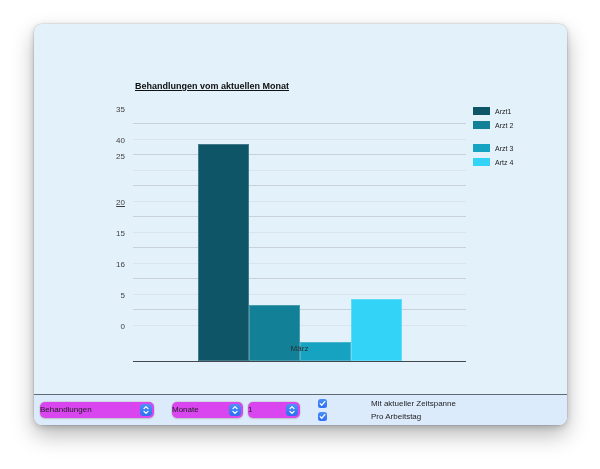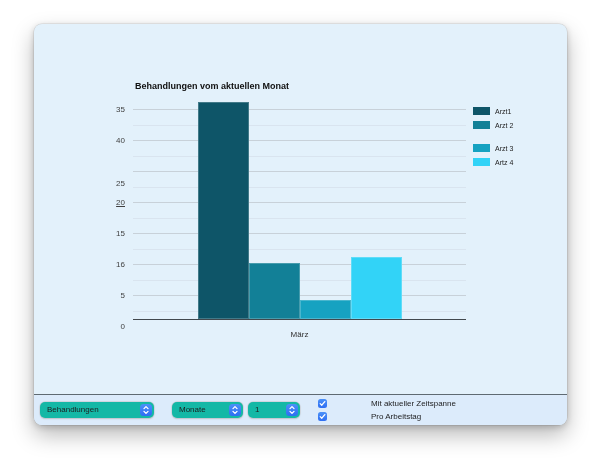--- a/index.html
+++ b/index.html
@@ -27,23 +27,23 @@
   .light.yellow{background:#febc2e;box-shadow:inset 0 0 0 .5px rgba(0,0,0,.12);}
   .light.green{background:#28c840;box-shadow:inset 0 0 0 .5px rgba(0,0,0,.12);}
   .win-title{
     position:absolute;left:0;right:0;top:0;height:18px;line-height:18px;
     text-align:center;font-size:9.5px;font-weight:bold;color:#3b3b3b;
   }
   
   .chart-area{position:absolute;left:0;top:19px;right:0;bottom:30px;background:#e3f1fb;}
   .chart-title{
     position:absolute;left:101px;top:38px;
-    font-size:9px;font-weight:bold;color:#111;
-  }
-  .plot{position:absolute;left:99px;top:66px;width:333px;height:210px;}
+    font-size:9px;font-weight:bold;color:#111;text-decoration:underline;
+  }
+  .plot{position:absolute;left:99px;top:80px;width:333px;height:238px;}
   .gridline{position:absolute;left:0;right:0;height:1px;}
   .gridline.major{background:#c8d1d9;}
   .gridline.minor{background:#d9e4ef;}
   .xaxis{position:absolute;left:0;right:0;bottom:-1px;height:1px;background:#42484d;}
   .bar{position:absolute;bottom:0;box-shadow:inset 0 0 0 1px rgba(255,255,255,.22);}
   .ylabel{
     position:absolute;width:22px;text-align:right;
     font-size:8px;color:#3f3f3f;transform:translateY(-4px);
   }
   .xlabel{
@@ -55,23 +55,23 @@
   .legend-item{display:flex;align-items:center;margin-bottom:6px;}
   .legend-item.gap{margin-top:15px;}
   .swatch{width:17px;height:8px;margin-right:5px;}
   .legend-label{font-size:7px;color:#222;}
   
   .bottombar{
     position:absolute;left:0;right:0;bottom:0;height:30px;
     background:#dcebfb;border-top:1px solid #5f6a72;
   }
   .popup{
-    position:absolute;top:7px;height:16px;background:#14b8a6;
+    position:absolute;top:7px;height:16px;background:#d946ef;
     border-radius:5px;box-shadow:0 0 0 .5px #c9c9cc, 0 .5px 1.5px rgba(0,0,0,.18);
-    font-size:8px;color:#1d1d1f;line-height:16px;padding-left:7px;box-sizing:border-box;
+    font-size:8px;color:#1d1d1f;line-height:16px;box-sizing:border-box;
   }
   .popup .capsule{
     position:absolute;right:2px;top:2px;width:12px;height:12px;border-radius:3.5px;
     background:linear-gradient(#4b91f8,#2e6ef3);
     display:flex;align-items:center;justify-content:center;
   }
   .popup1{left:6px;width:114px;}
   .popup2{left:138px;width:71px;}
   .popup3{left:214px;width:52px;}
   .checks{position:absolute;left:284px;top:2px;}
@@ -117,21 +117,21 @@
         </div>
       <div class="xaxis"></div>
       <div class="xlabel">März</div>
     </div>
     <div id="ylabels">
         <div class="ylabel" style="left: 69px; top: 283px;">0</div>
         <div class="ylabel" style="left: 69px; top: 252px;">5</div>
         <div class="ylabel" style="left: 69px; top: 221px;">16</div>
         <div class="ylabel" style="left: 69px; top: 190px;">15</div>
         <div class="ylabel" style="left: 69px; top: 159px; text-decoration: underline;">20</div>
-        <div class="ylabel" style="left: 69px; top: 140px;">25</div>
+        <div class="ylabel" style="left: 69px; top: 113px;">25</div>
         <div class="ylabel" style="left: 69px; top: 97px;">40</div>
         <div class="ylabel" style="left: 69px; top: 66px;">35</div>
       </div>
 
     <div class="legend" id="legend">
         <div class="legend-item">
           <span class="swatch" style="background: rgb(14, 85, 104);"></span>
           <span class="legend-label">Arzt1</span>
         </div>
         <div class="legend-item">

